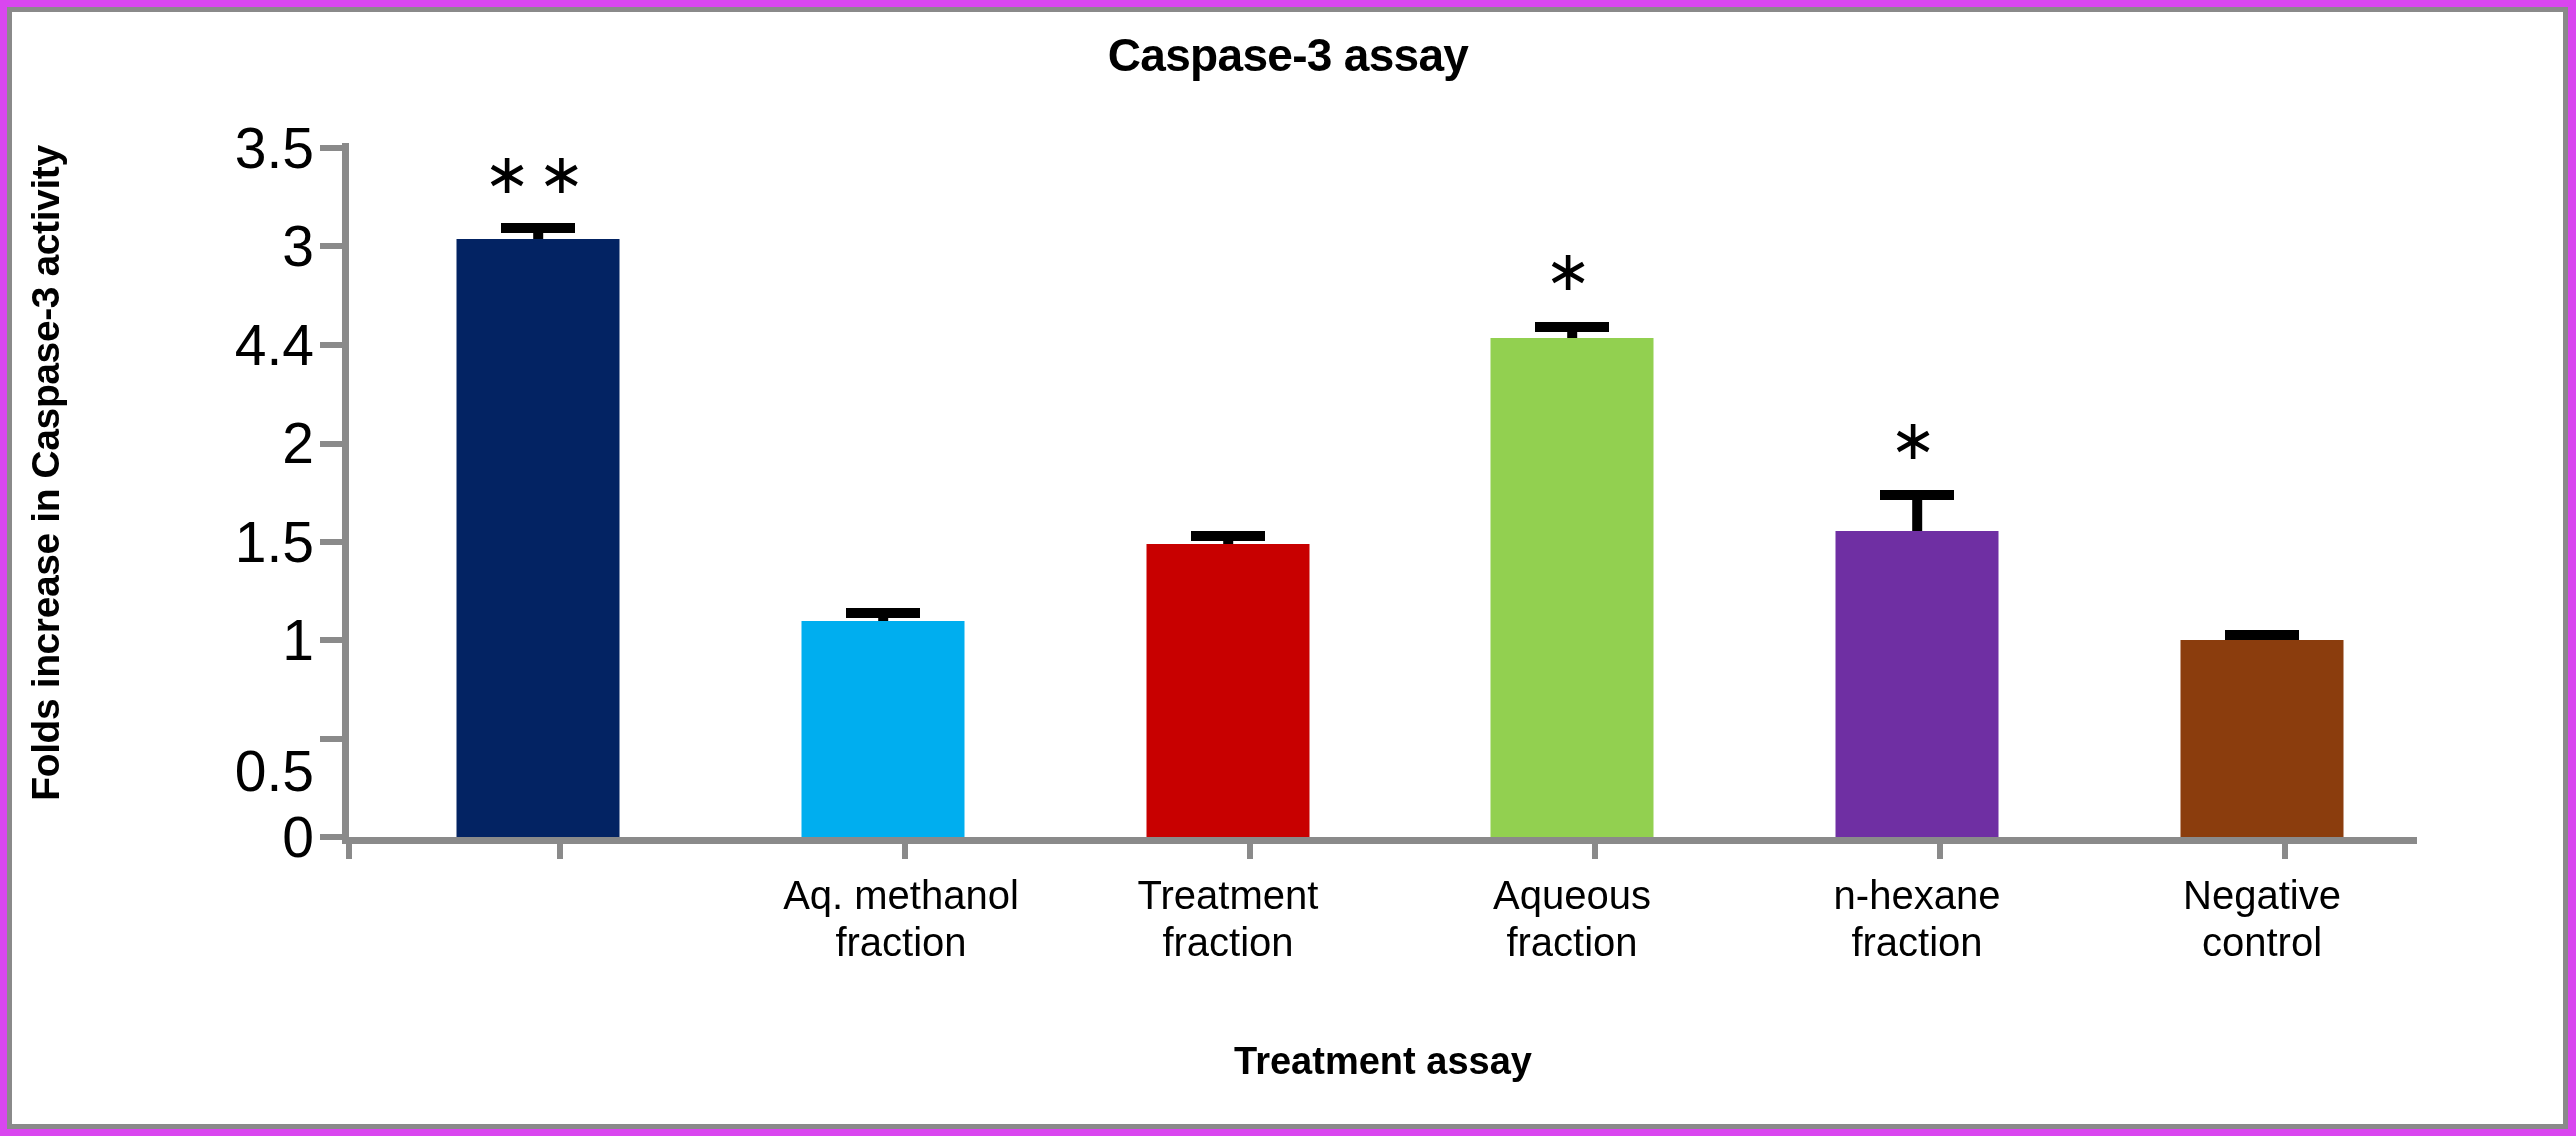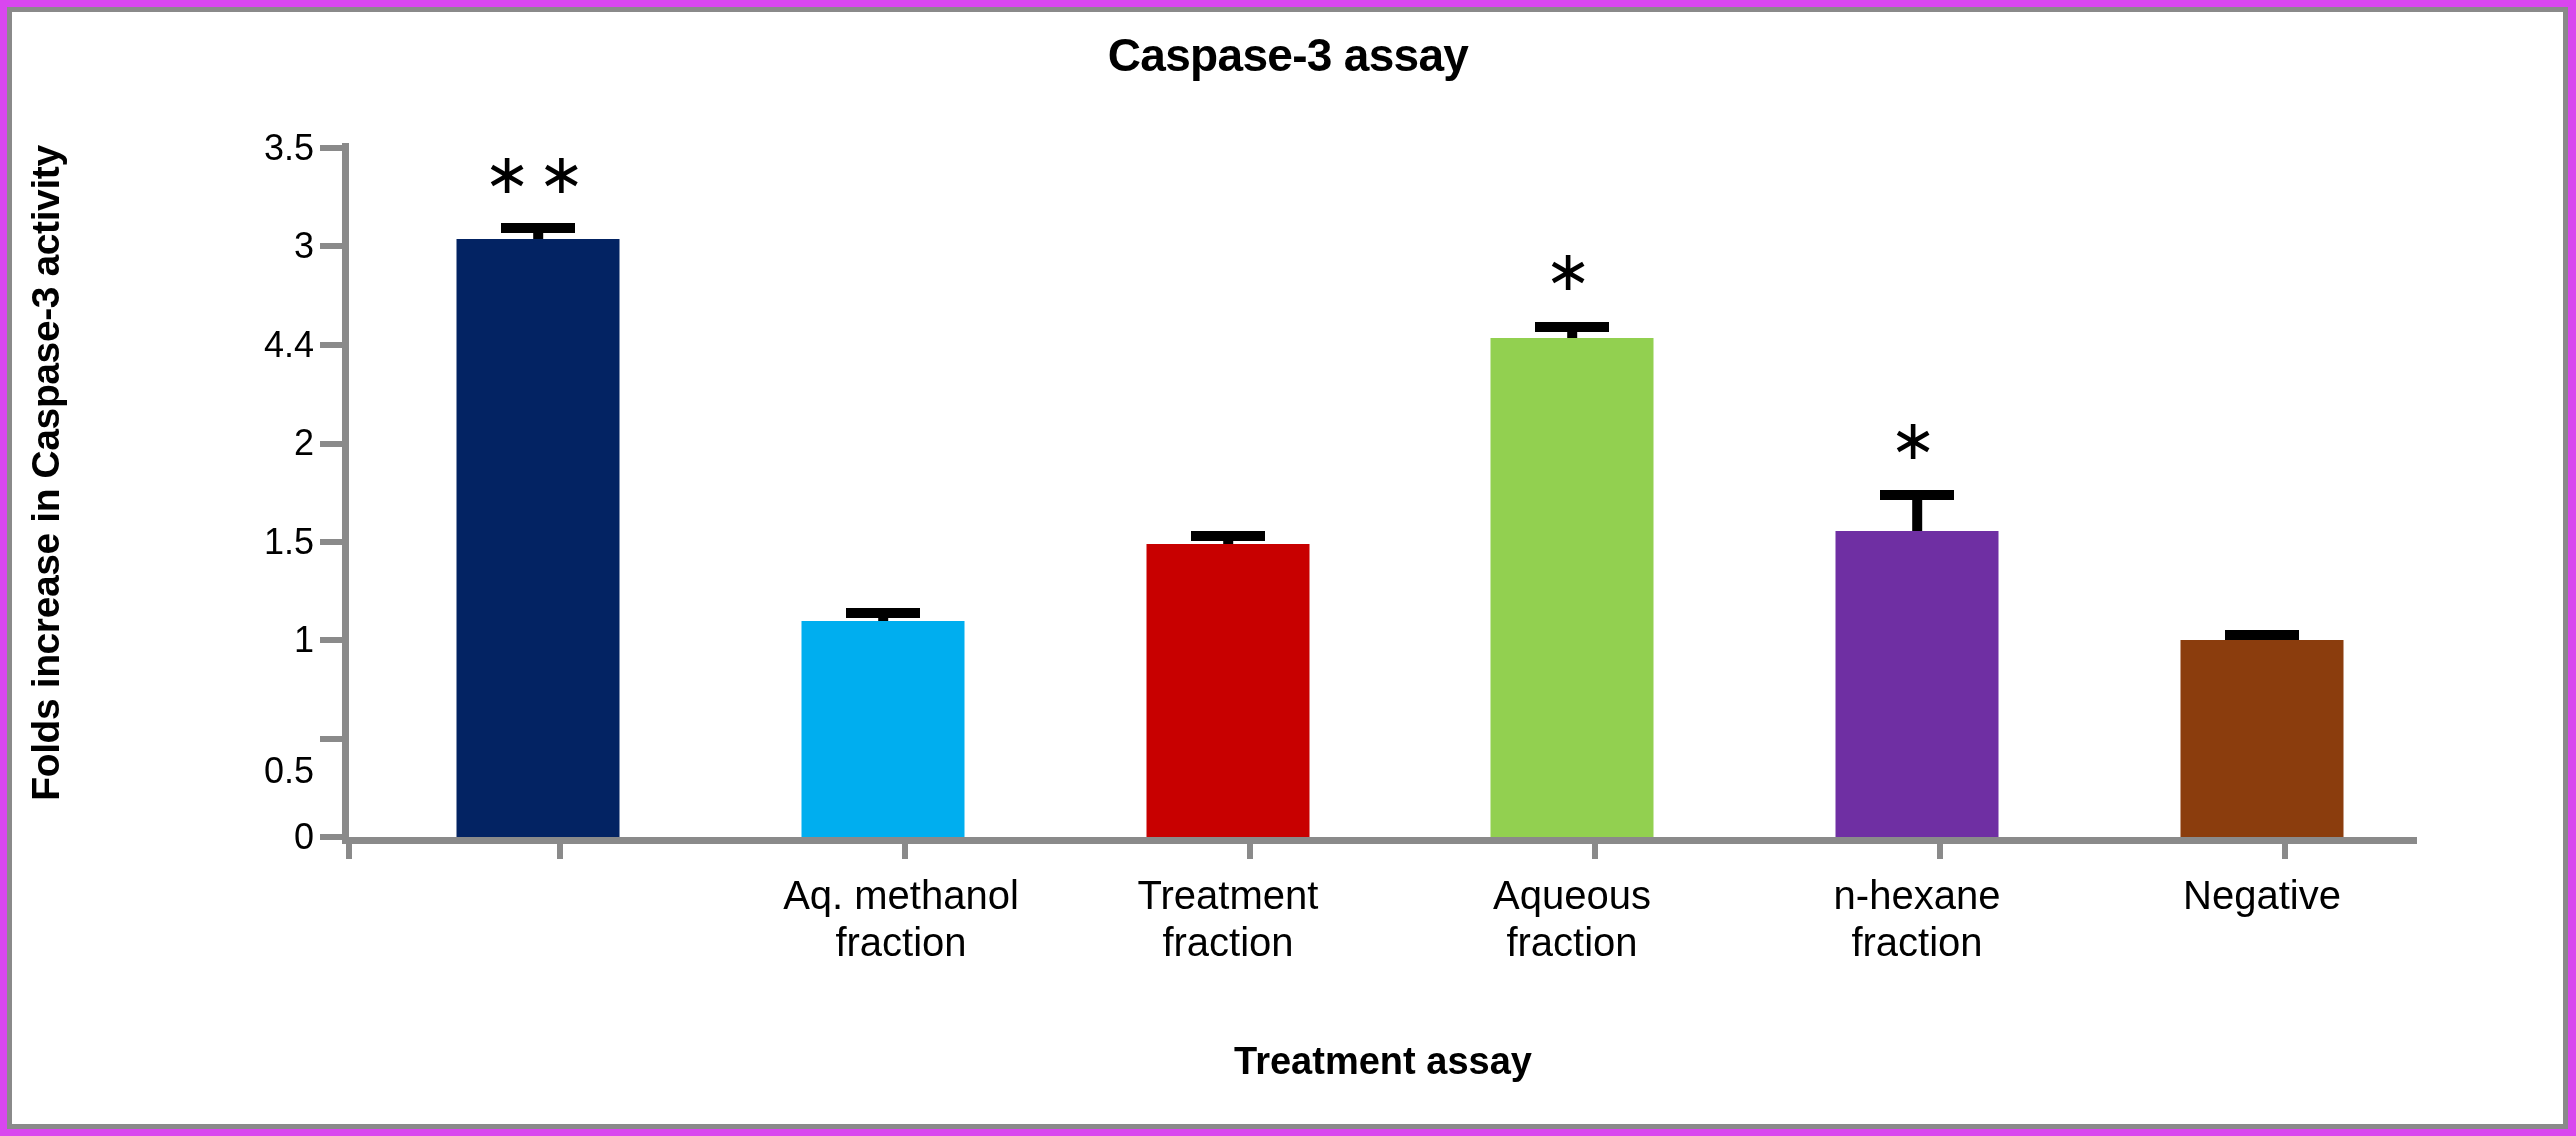--- a/index.html
+++ b/index.html
@@ -106,21 +106,21 @@
     height: 5.9px;
     background: #8a8a8a;
   }
 
   
   .ytlabel {
     position: absolute;
     right: 100%;
     margin-right: 35px;
     transform: translateY(-50%);
-    font-size: 36px;
+    font-size: 57px;
     color: #000000;
     font-family: "Liberation Sans", sans-serif;
     white-space: nowrap;
     text-align: right;
   }
 
   
   .catsep {
     position: absolute;
     top: 689px;
@@ -336,18 +336,19 @@
     <div class="xlabel" style="left:1034px;width:378px;">
       <span>Aqueous</span>
       <span class="l2">fraction</span>
     </div>
     <div class="xlabel" style="left:1379px;width:378px;">
       <span>n-hexane</span>
       <span class="l2">fraction</span>
     </div>
     <div class="xlabel" style="left:1724px;width:378px;">
       <span>Negative</span>
+      <span class="l2">control</span>
     </div>
   </div>
 
   <div class="xtitle">Treatment assay</div>
 </div>
 
 
 </body></html>

